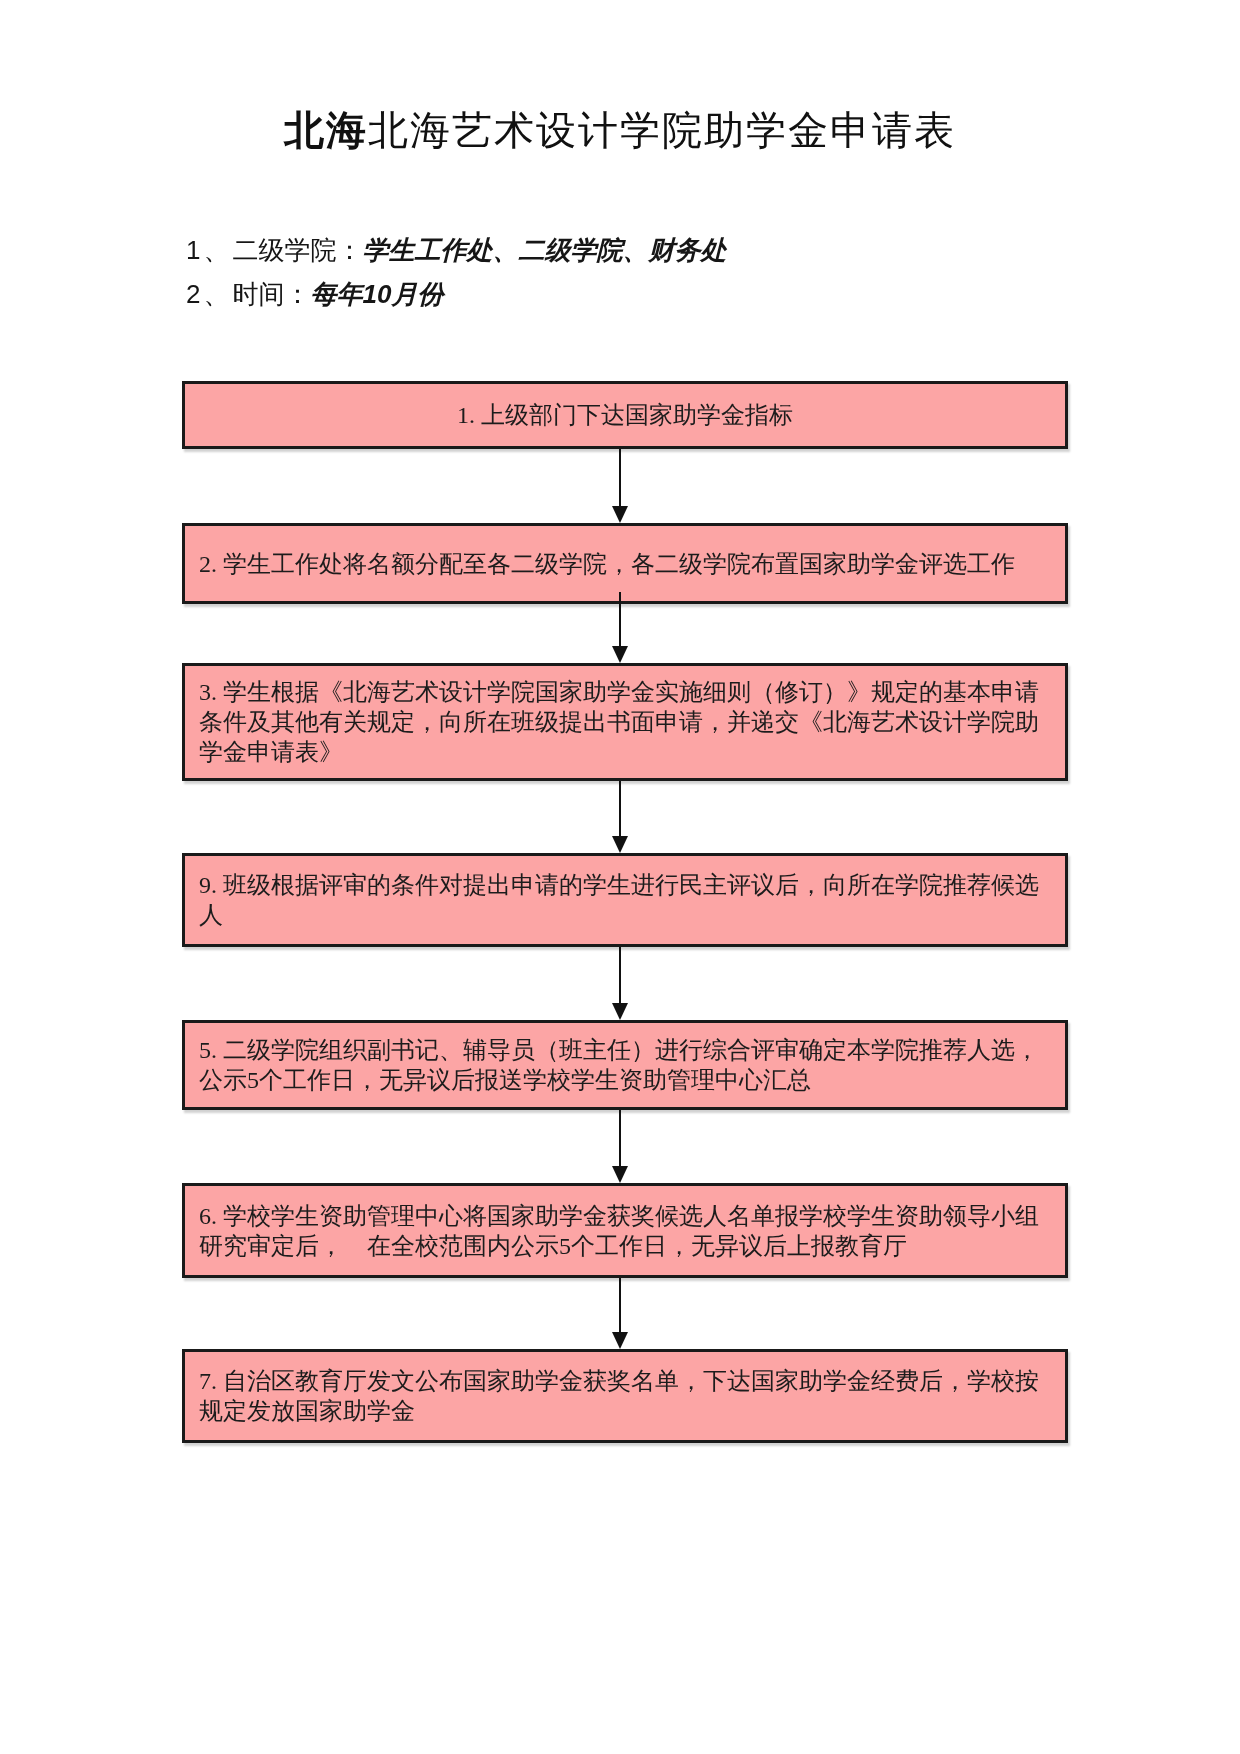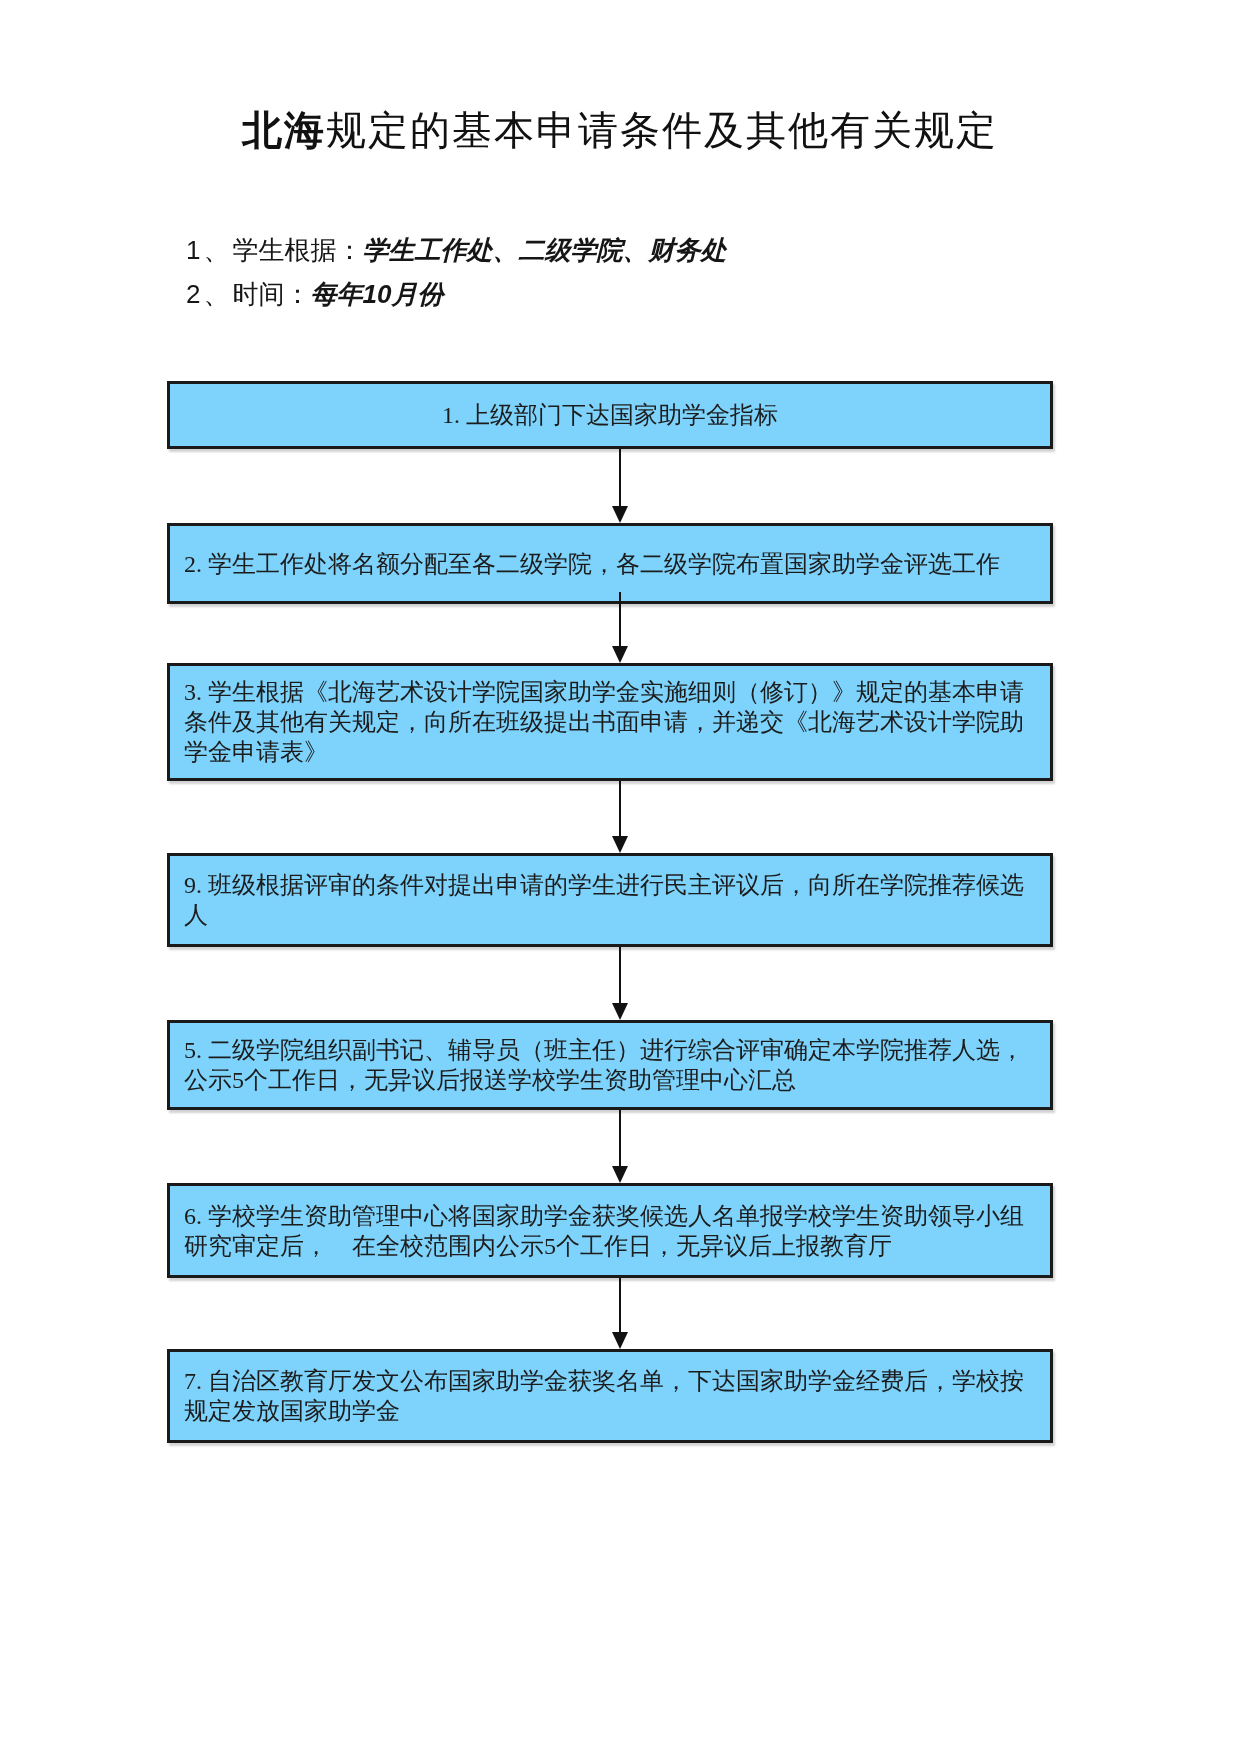--- a/index.html
+++ b/index.html
@@ -33,25 +33,25 @@
     font-size: 26px;
     line-height: 44px;
     color: #161616;
   }
   .meta-item { white-space: nowrap; }
   .meta-item .marker { letter-spacing: 3px; }
   .meta-item .value { font-weight: 700; font-style: italic; }
   .flow { position: absolute; left: 0; top: 0; width: 100%; height: 100%; }
   .box {
     position: absolute;
-    left: 167px;
+    left: 182px;
     width: 886px;
     box-sizing: border-box;
     border: 3px solid #1a1a1a;
-    background: #7dd3fc;
+    background: #fca5a5;
     box-shadow: 2px 3px 2px rgba(0,0,0,0.18);
     display: flex;
     align-items: center;
   }
   .box p {
     margin: 0;
     padding: 0 14px;
     font-family: "Liberation Serif", "DejaVu Serif", serif;
     font-size: 24px;
     line-height: 30px;
@@ -92,25 +92,25 @@
   .a3 { top: 781px; height: 72px; }
   .a4 { top: 947px; height: 73px; }
   .a5 { top: 1110px; height: 73px; }
   .a6 { top: 1278px; height: 71px; }
 </style>
 </head>
 <body>
 
 <div class="page">
 
-  <h1 class="title"><span class="em">北海</span><span>规定的基本申请条件及其他有关规定</span></h1>
+  <h1 class="title"><span class="em">北海</span><span>北海艺术设计学院助学金申请表</span></h1>
 
   <div class="meta">
     <div class="meta-item">
-      <span class="marker">1、</span><span class="label">学生根据：</span><span class="value">学生工作处、二级学院、财务处</span>
+      <span class="marker">1、</span><span class="label">二级学院：</span><span class="value">学生工作处、二级学院、财务处</span>
     </div>
     <div class="meta-item">
       <span class="marker">2、</span><span class="label">时间：</span><span class="value">每年10月份</span>
     </div>
   </div>
 
   <div class="flow">
 
     <div class="box b1 center">
       <p>1. 上级部门下达国家助学金指标</p>

